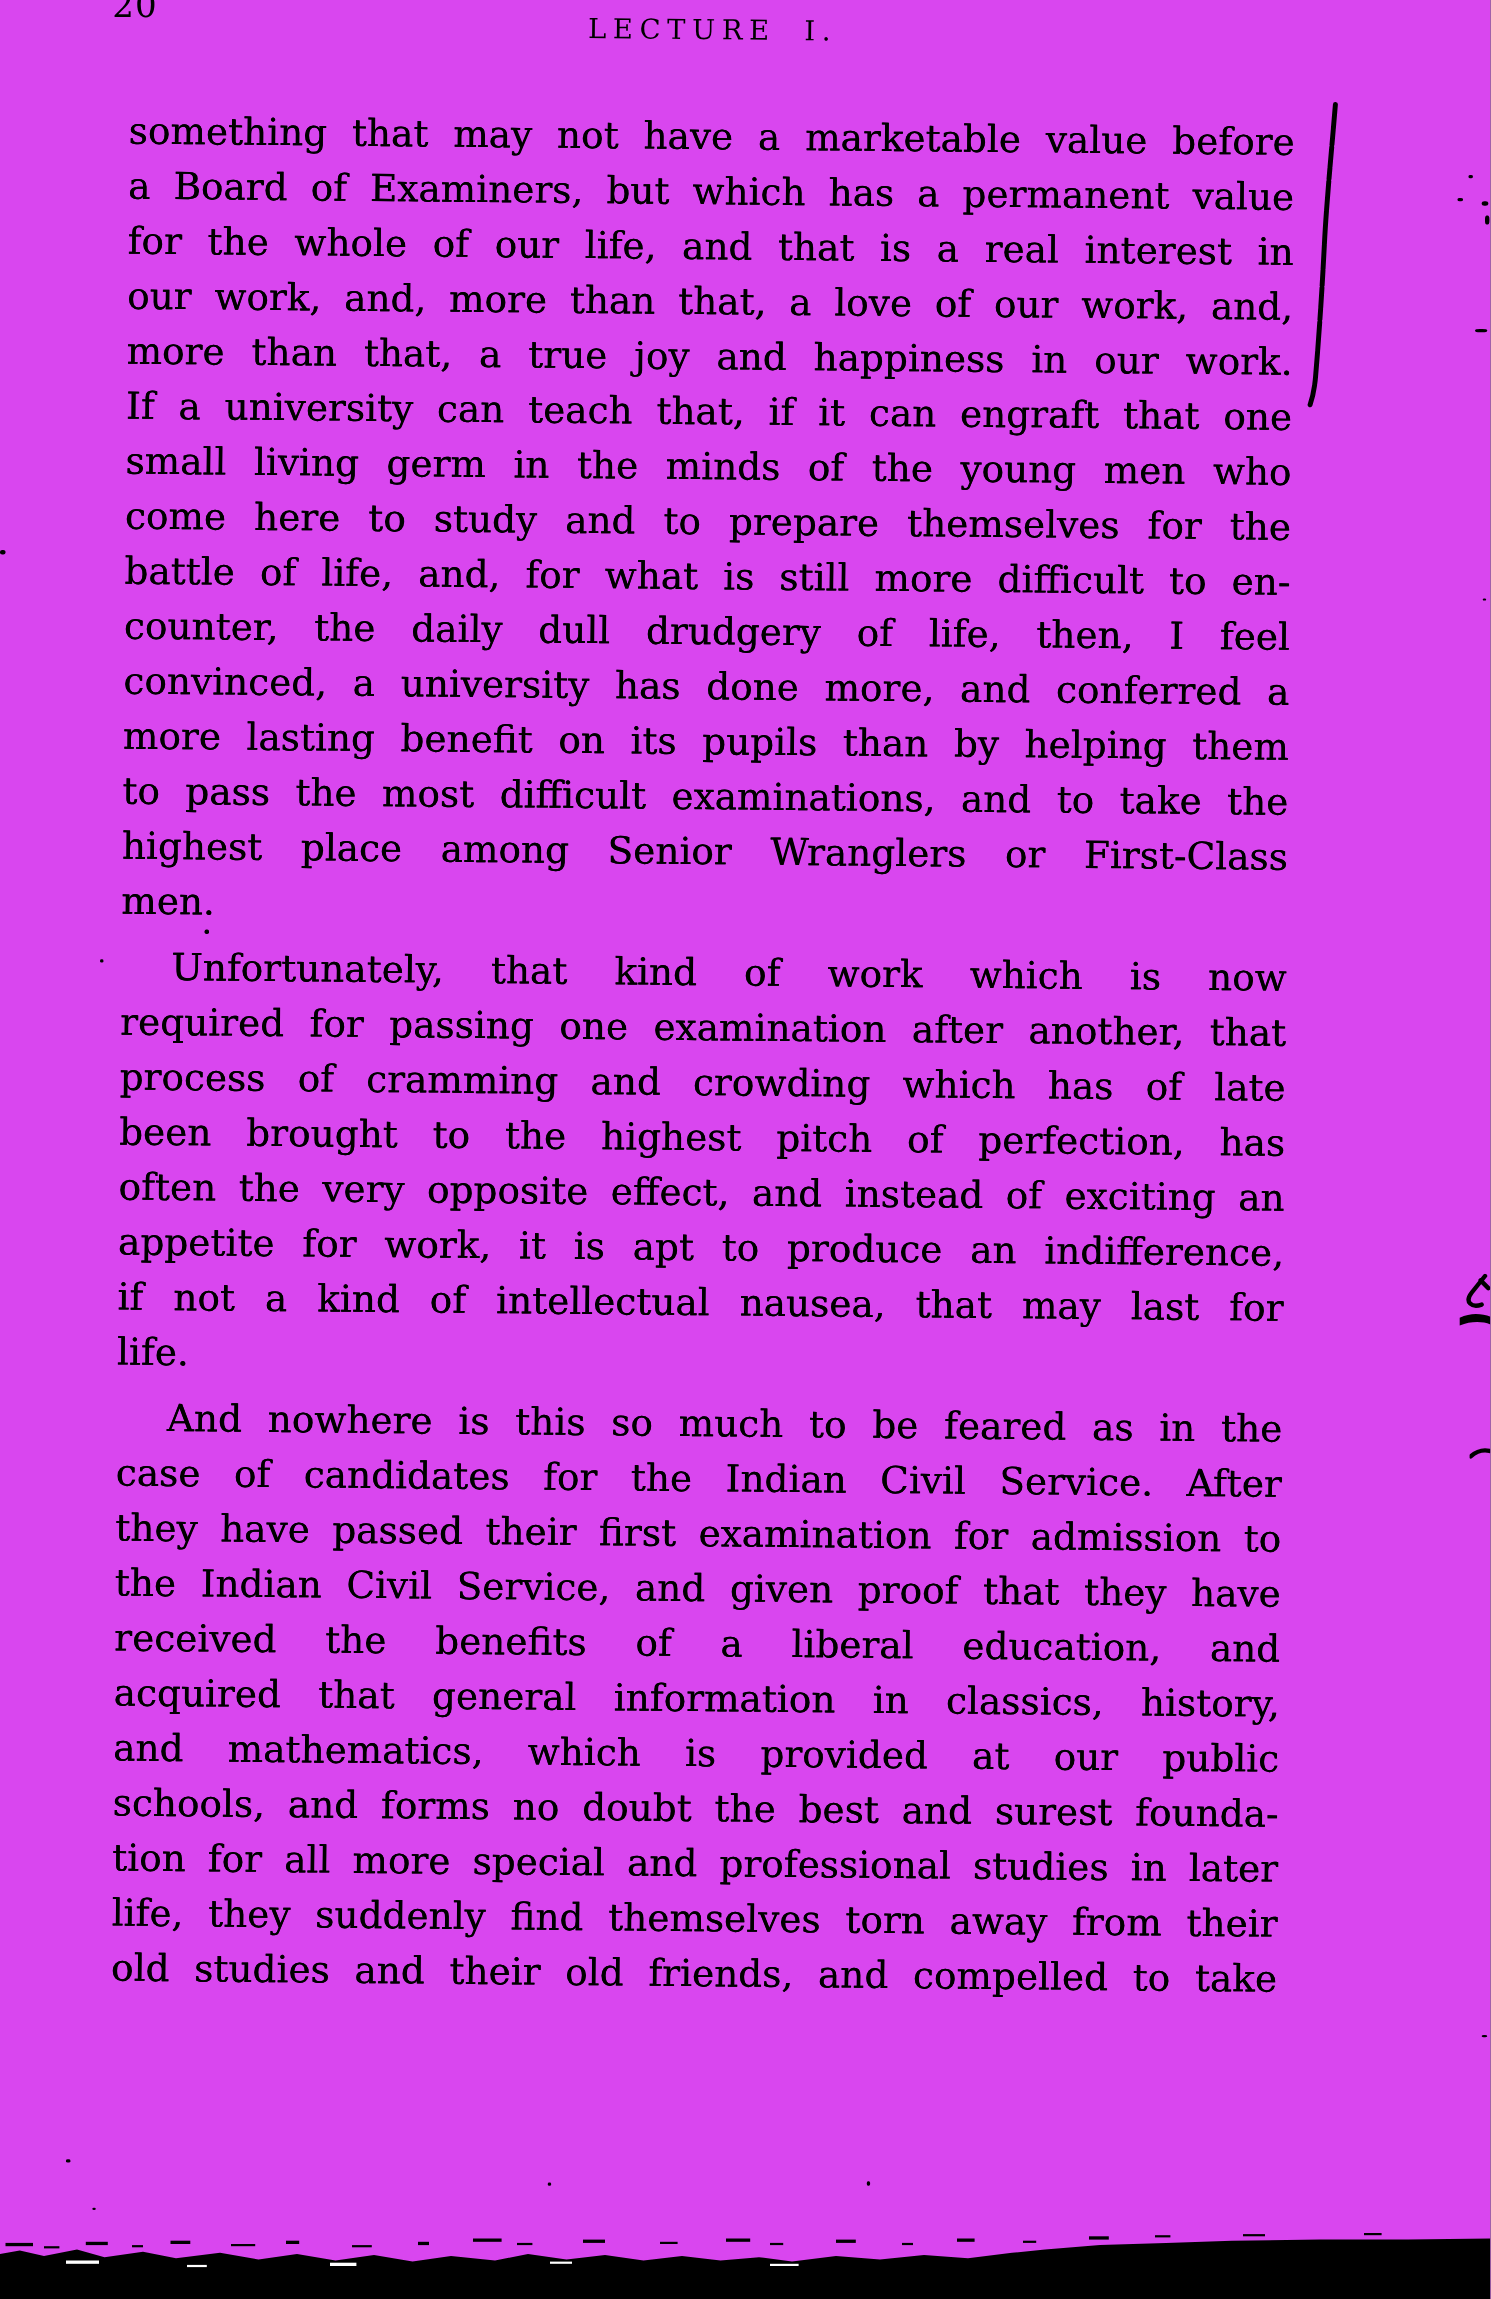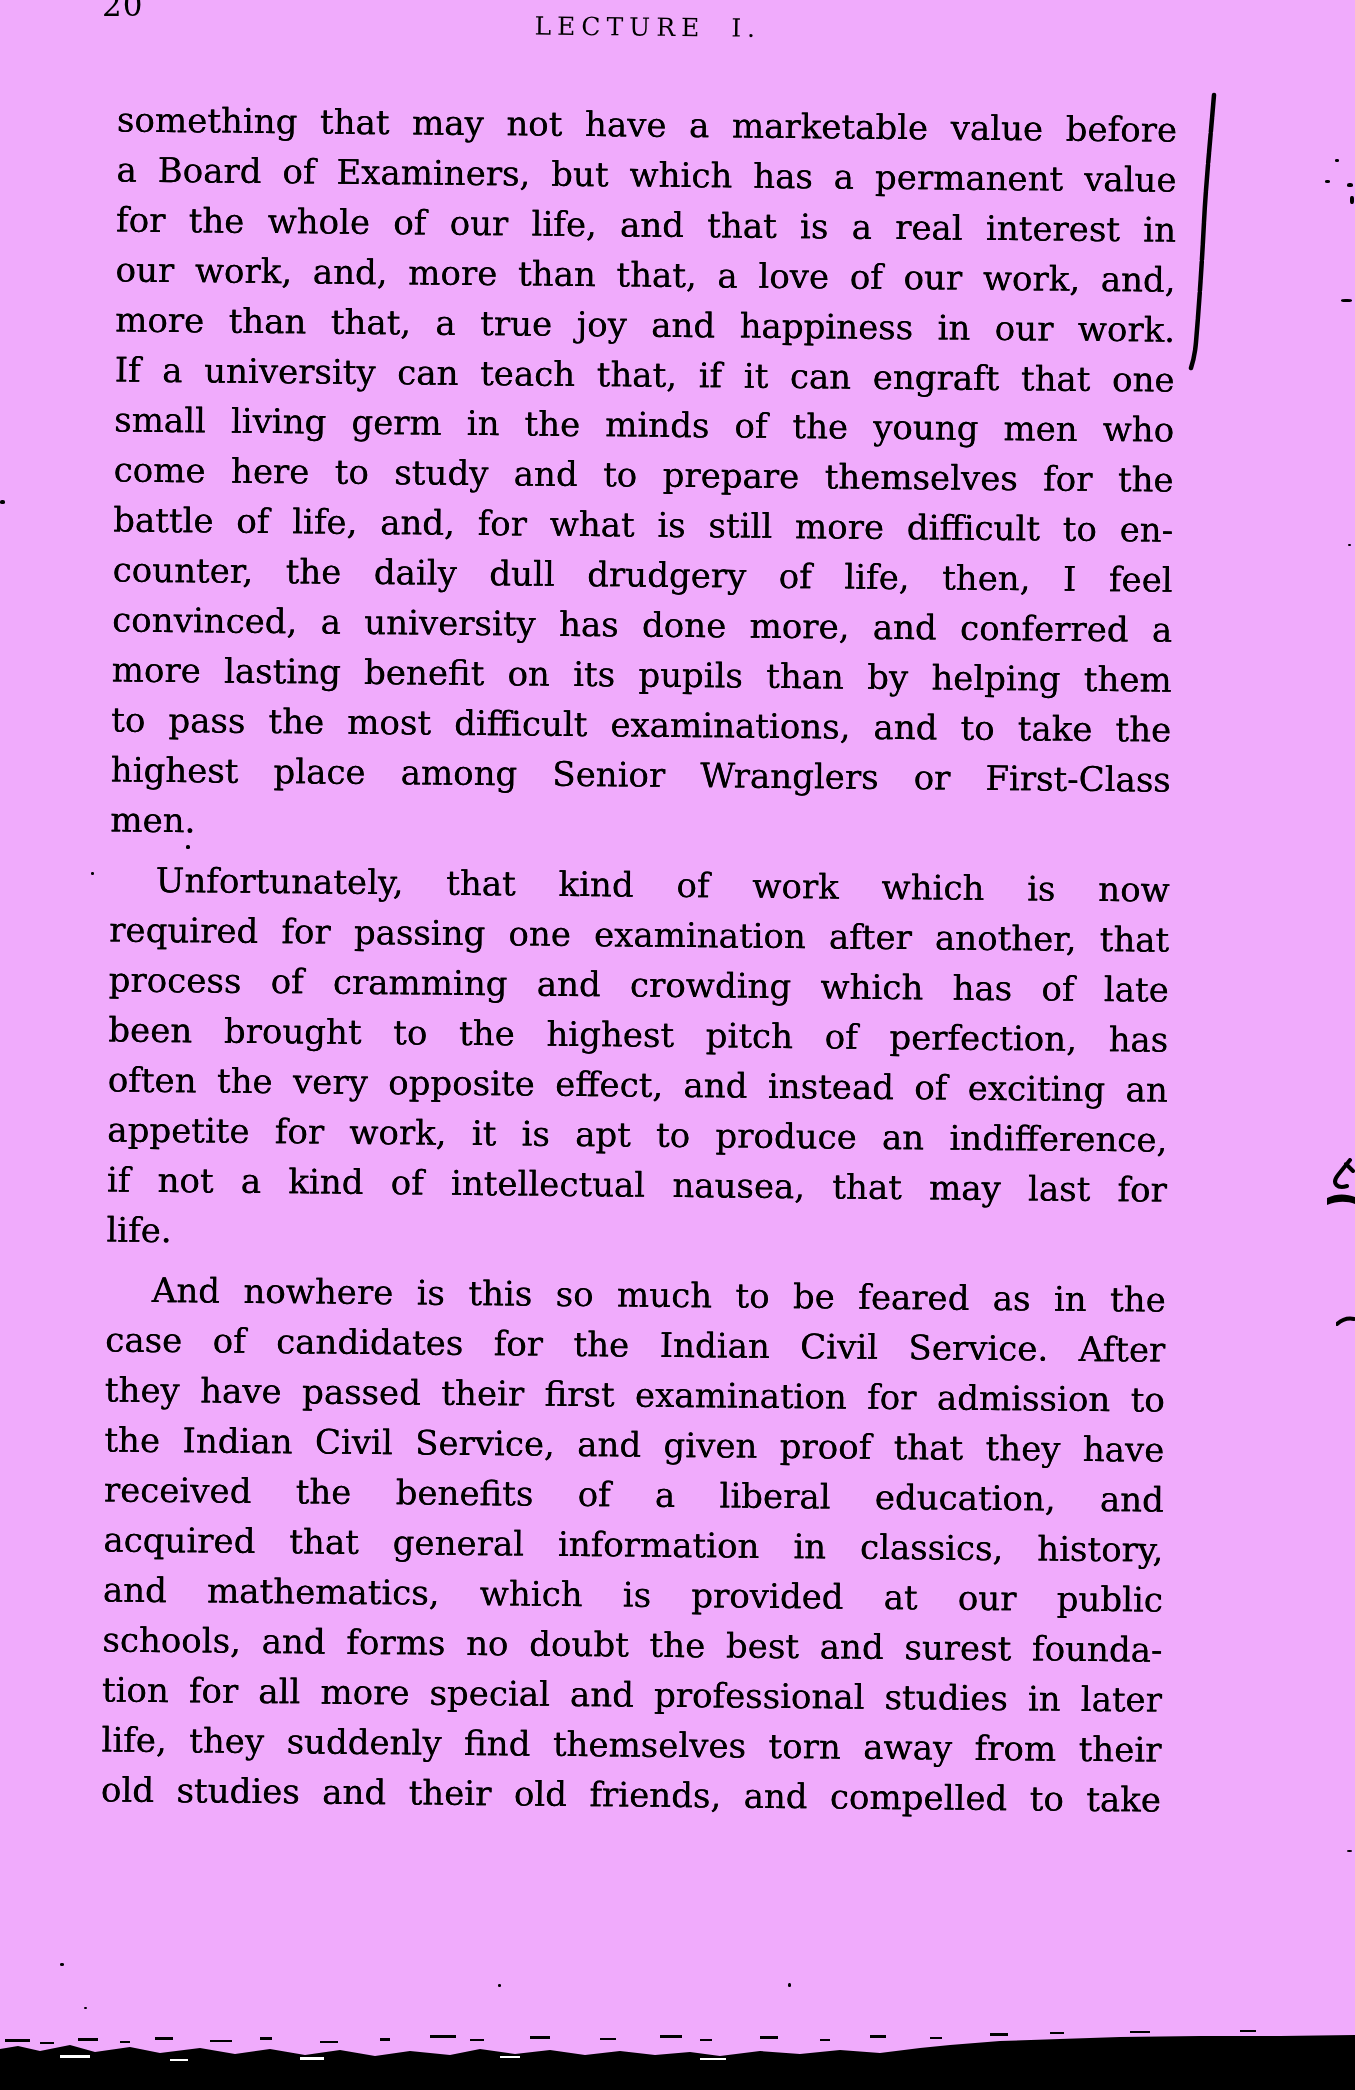--- a/index.html
+++ b/index.html
@@ -1,19 +1,19 @@
 <!DOCTYPE html>
 <html><head>
 <meta charset="utf-8">
 <style>
   html,body{margin:0;padding:0;background:#777;}
   .page{
     position:relative;
     width:1355px;height:2090px;
-    background:#f0abfc;
+    background:#d946ef;
     overflow:hidden;
     font-family:"DejaVu Serif", serif;
     color:#000;
   }
   
   .page-number{
     position:absolute;left:102px;top:-10px;
     font-size:31px;line-height:1;
     letter-spacing:1px;
   }

